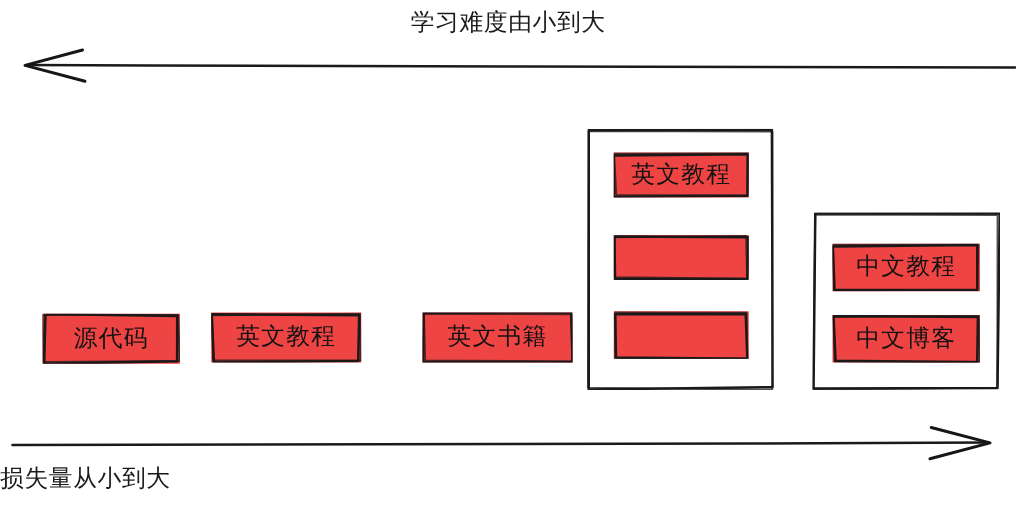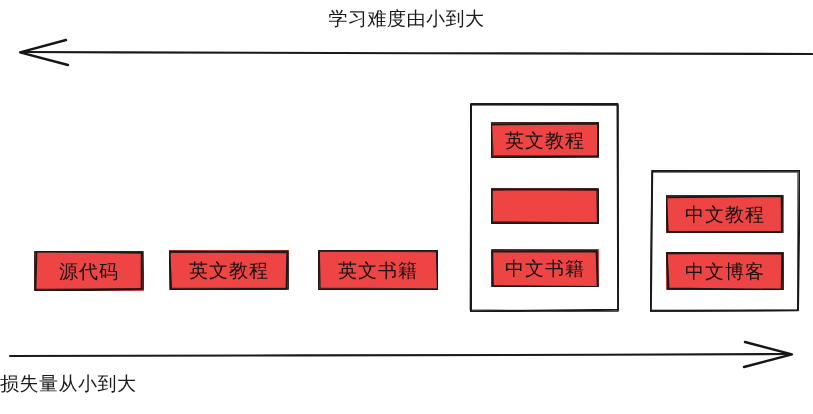--- a/index.html
+++ b/index.html
@@ -107,21 +107,21 @@
   </div>
 
   <div class="node" id="node-1" style="left: 169px; top: 250px; width: 120px; height: 40px;">
     <svg class="node-svg" width="120" height="40" viewBox="0 0 120 40">
         <path d="M 0.356872427983539 1.4198876886145404 L 118.32482681755829 2.16366512345679 L 117.59874828532236 38.707236796982166 L 2.158883744855967 39.927145919067215 Z" stroke="#1a1a1a" stroke-width="2" fill="none" stroke-linejoin="round"></path>
         <path d="M 0.6406541495198902 2.1891512345679014 L 118.96053926611796 1.0406207133058984 L 119.67816100823045 38.440444101508916 L 1.4354946844993142 38.400967078189296 Z" stroke="#1a1a1a" stroke-width="1.5" fill="none" opacity="0.75" stroke-linejoin="round"></path>
       </svg>
     <span class="node-text">英文教程</span>
   </div>
 
-  <div class="node" id="node-2" style="left: 318px; top: 250px; width: 120px; height: 40px;">
+  <div class="node" id="node-2" style="left: 338px; top: 250px; width: 120px; height: 40px;">
     <svg class="node-svg" width="120" height="40" viewBox="0 0 120 40">
         <path d="M 0.9367789780521261 0.13070987654320976 L 118.88199674211248 0.001133401920438759 L 120.09120627572017 39.459005486968444 L 0.3594693072702331 39.77346193415637 Z" stroke="#1a1a1a" stroke-width="2" fill="none" stroke-linejoin="round"></path>
         <path d="M 1.1313443072702332 1.0983084705075445 L 119.43199074074074 1.4107861796982166 L 119.58716392318244 39.07655606995885 L 2.1129132373113855 38.27092678326474 Z" stroke="#1a1a1a" stroke-width="1.5" fill="none" opacity="0.75" stroke-linejoin="round"></path>
       </svg>
     <span class="node-text">英文书籍</span>
   </div>
 
   <div class="group-box" id="group-0" style="left: 469px; top: 103px; width: 150px; height: 209px;">
     <svg class="group-svg" width="150" height="209" viewBox="0 0 150 209">
         <path d="M 2.009758230452675 1.1107364540466391 L 148.50919410150894 0.9637731481481482 L 149.20348593964337 206.77215963648834 L 2.006213991769547 208.5457724622771 Z" stroke="#1a1a1a" stroke-width="2" fill="none" stroke-linejoin="round"></path>
@@ -138,21 +138,20 @@
       <svg class="node-svg" width="108" height="36" viewBox="0 0 108 36">
           <path d="M 0.5695713305898491 1.132380829903978 L 107.62353395061729 1.8387097050754457 L 106.98840192043896 35.2756970164609 L 1.0073851165980794 35.238404492455416 Z" stroke="#1a1a1a" stroke-width="2" fill="none" stroke-linejoin="round"></path>
           <path d="M 0.8206301440329218 1.9458762002743484 L 105.85944530178327 0.7656584362139918 L 106.65402177640603 34.92144890260631 L 0.4611496913580245 33.81818587105624 Z" stroke="#1a1a1a" stroke-width="1.5" fill="none" opacity="0.75" stroke-linejoin="round"></path>
         </svg>
     </div>
     <div class="node" id="group-0-item-2" style="left: 22px; top: 146px; width: 108px; height: 38px;">
       <svg class="node-svg" width="108" height="38" viewBox="0 0 108 38">
           <path d="M 1.149477880658436 2.443203017832648 L 105.58070387517147 2.2761779835390947 L 106.88085991083676 38.02746570644719 L 1.8079706790123455 37.08472050754458 Z" stroke="#1a1a1a" stroke-width="2" fill="none" stroke-linejoin="round"></path>
           <path d="M 1.3113203017832649 0.8550334362139916 L 106.33089677640604 1.13582390260631 L 106.56302469135802 37.55756087105624 L 1.138568244170096 37.888145576131684 Z" stroke="#1a1a1a" stroke-width="1.5" fill="none" opacity="0.75" stroke-linejoin="round"></path>
         </svg>
-      <span class="node-text">中文书籍</span>
     </div>
   </div>
 
   <div class="group-box" id="group-1" style="left: 650px; top: 170px; width: 150px; height: 142px;">
     <svg class="group-svg" width="150" height="142" viewBox="0 0 150 142">
         <path d="M 2.222457133058985 0.8232295953360769 L 149.8079012345679 0.6388177297668038 L 147.99313957475997 140.34061985596708 L 0.8547153635116598 140.8570310356653 Z" stroke="#1a1a1a" stroke-width="2" fill="none" stroke-linejoin="round"></path>
         <path d="M 2.2192258230452677 1.6842866941015089 L 148.01544838820303 1.9503652263374485 L 147.81187671467765 140.13022976680386 L 0.33196759259259245 141.6954852537723 Z" stroke="#1a1a1a" stroke-width="1.5" fill="none" opacity="0.75" stroke-linejoin="round"></path>
       </svg>
     <div class="node" id="group-1-item-0" style="left: 16px; top: 13px; width: 118px; height: 38px; margin-top: 12px;">
       <svg class="node-svg" width="118" height="38" viewBox="0 0 118 38">

